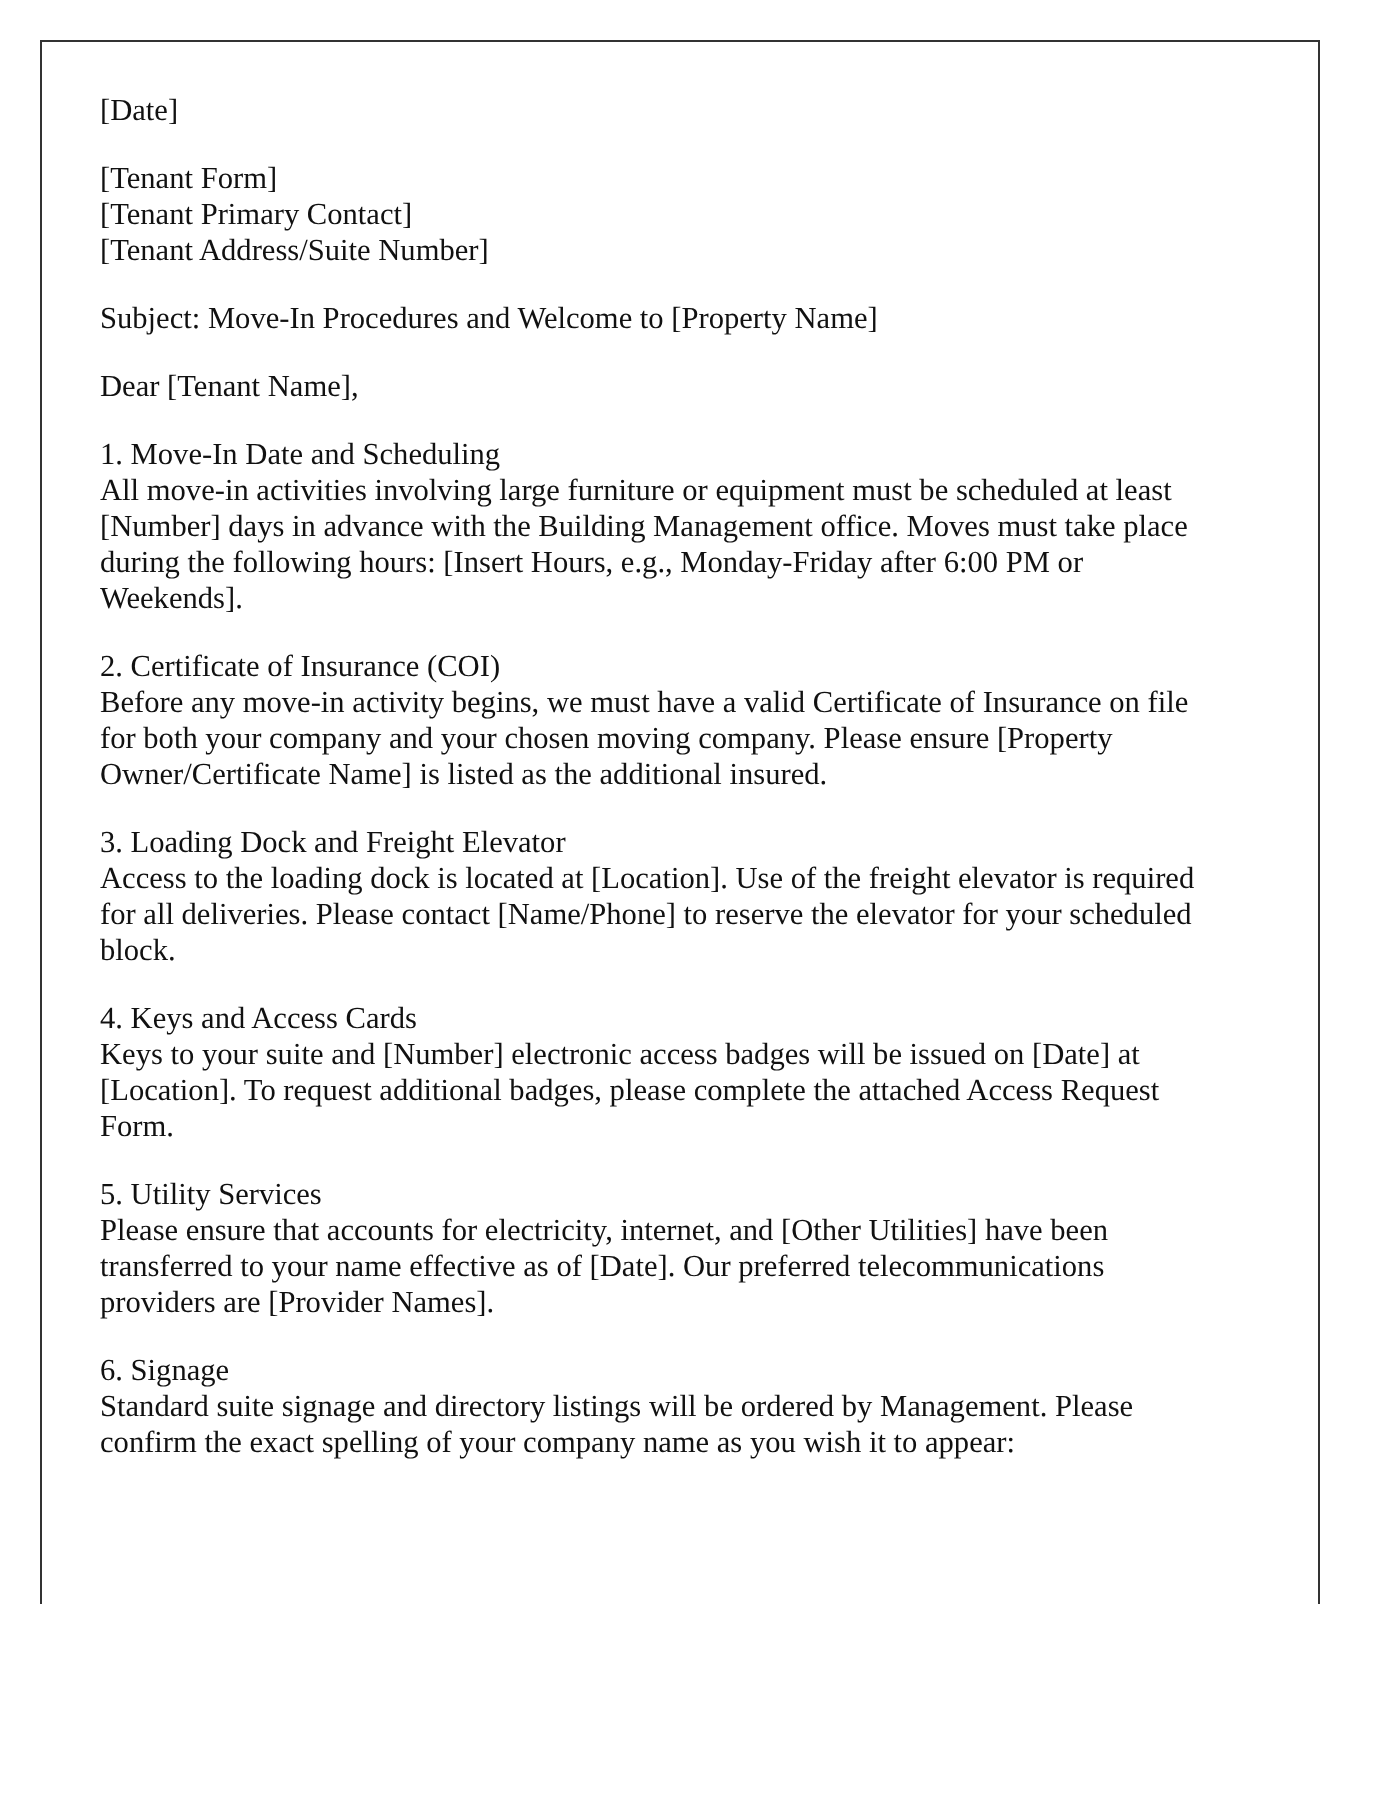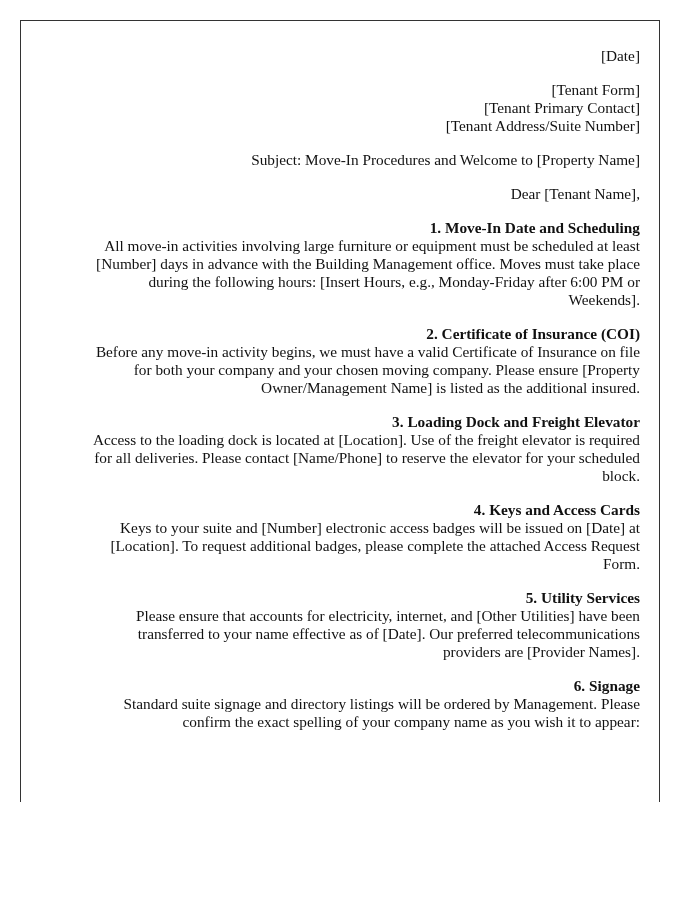--- a/index.html
+++ b/index.html
@@ -27,34 +27,33 @@
       box-sizing: border-box;
       overflow: hidden;
     }
     .content {
       position: absolute;
       left: 29px;
       top: 26px;
       width: 590px;
       font-size: 15.3px;
       line-height: 18px;
-      text-align: right;
     }
     .block {
       margin: 0 0 16px 0;
     }
     .line {
       display: block;
       white-space: nowrap;
     }
     .subject {
       font-weight: normal;
     }
     .section-title {
-      font-weight: bold;
+      font-weight: normal;
       display: block;
     }
   </style>
 </head>
 <body>
 
 <div class="page">
   <div class="content">
 
     <div class="block">
@@ -81,21 +80,21 @@
       <span class="line">All move-in activities involving large furniture or equipment must be scheduled at least</span>
       <span class="line">[Number] days in advance with the Building Management office. Moves must take place</span>
       <span class="line">during the following hours: [Insert Hours, e.g., Monday-Friday after 6:00 PM or</span>
       <span class="line">Weekends].</span>
     </div>
 
     <div class="block">
       <span class="section-title line">2. Certificate of Insurance (COI)</span>
       <span class="line">Before any move-in activity begins, we must have a valid Certificate of Insurance on file</span>
       <span class="line">for both your company and your chosen moving company. Please ensure [Property</span>
-      <span class="line">Owner/Management Name] is listed as the additional insured.</span>
+      <span class="line">Owner/Certificate Name] is listed as the additional insured.</span>
     </div>
 
     <div class="block">
       <span class="section-title line">3. Loading Dock and Freight Elevator</span>
       <span class="line">Access to the loading dock is located at [Location]. Use of the freight elevator is required</span>
       <span class="line">for all deliveries. Please contact [Name/Phone] to reserve the elevator for your scheduled</span>
       <span class="line">block.</span>
     </div>
 
     <div class="block">

